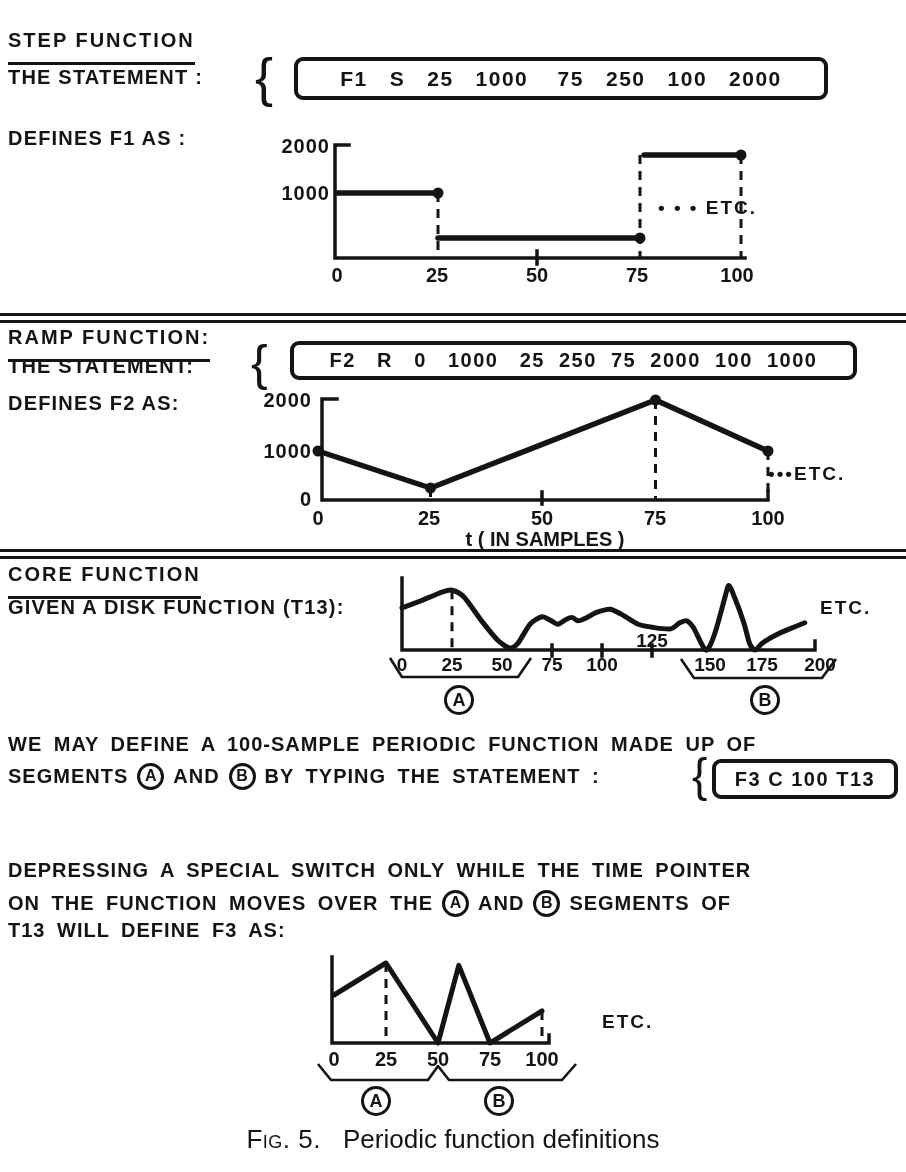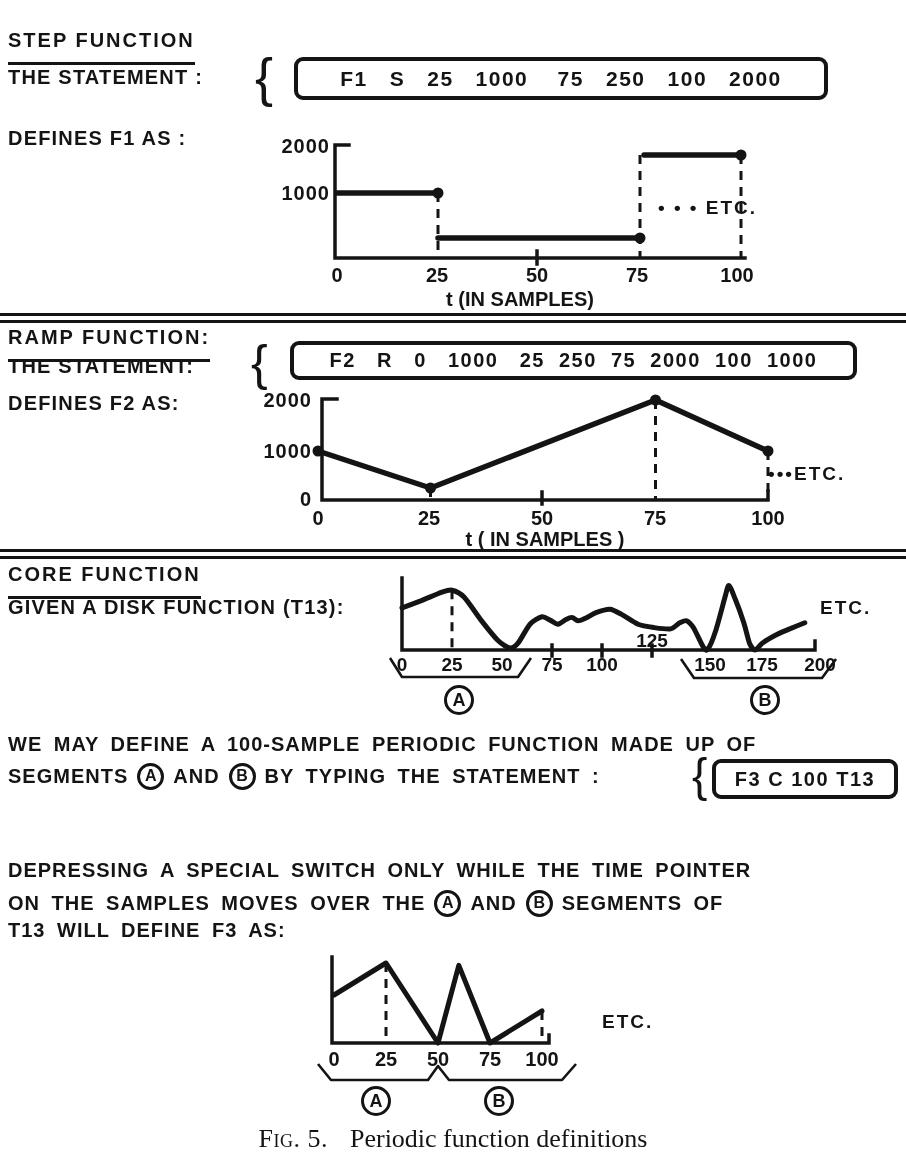--- a/index.html
+++ b/index.html
@@ -34,21 +34,21 @@
     font-weight:bold;line-height:1;letter-spacing:0;
   }
   .circ.abs{position:absolute;width:30px;height:30px;font-size:18px;}
   .circ.inl{display:inline-flex;width:27px;height:27px;font-size:16px;vertical-align:middle;}
   .pline{position:absolute;font-weight:bold;font-size:20px;letter-spacing:1px;word-spacing:5px;white-space:nowrap;}
   .flexline{display:flex;align-items:center;gap:9px;}
   .rule{position:absolute;left:0;width:906px;height:10px;border-top:3.5px solid #141414;border-bottom:3.5px solid #141414;}
   .etc{position:absolute;font-weight:bold;font-size:19px;letter-spacing:2px;white-space:nowrap;}
   .caption{
     position:absolute;left:0;top:1124px;width:906px;text-align:center;
-    font-family:Liberation Serif, serif;font-size:26px;font-weight:normal;color:#141414;
+    font-family:Liberation Sans, sans-serif;font-size:26px;font-weight:normal;color:#141414;
   }
   .caption .figlab{font-variant:small-caps;letter-spacing:0.5px;margin-right:22px;}
 </style>
 </head>
 <body>
 
 <div class="page">
 
   <svg class="linework" width="906" height="1172" viewBox="0 0 906 1172">
     <path class="axis" d="M335,145 h14 M335,145 V258 H745 M537,251 V264"></path>
@@ -97,21 +97,20 @@
   <div class="txt t20" style="left:8px;top:127px;">DEFINES F1 AS :</div>
 
   <div class="ylab" style="left:242px;top:135px;width:88px;">2000</div>
   <div class="ylab" style="left:242px;top:182px;width:88px;">1000</div>
 
   <div class="tick" style="left:307px;top:264px;width:60px;">0</div>
   <div class="tick" style="left:407px;top:264px;width:60px;">25</div>
   <div class="tick" style="left:507px;top:264px;width:60px;">50</div>
   <div class="tick" style="left:607px;top:264px;width:60px;">75</div>
   <div class="tick" style="left:707px;top:264px;width:60px;">100</div>
-  <div class="tick" style="left:370px;top:288px;width:300px;">t (IN SAMPLES)</div>
   <div class="etc" style="left:658px;top:197px;">• • • ETC.</div>
 
   <div class="rule" style="top:313px;"></div>
 
   <div class="txt t20" style="left:8px;top:326px;"><span class="title">RAMP FUNCTION:</span></div>
   <div class="txt t20" style="left:8px;top:355px;">THE STATEMENT:</div>
   <div class="brace" style="left:251px;top:338px;font-size:50px;">{</div>
   <div class="stmtbox" style="left:290px;top:341px;width:567px;height:39px;font-size:20px;">F2   R   0   1000   25  250  75  2000  100  1000</div>
   <div class="txt t20" style="left:8px;top:392px;">DEFINES F2 AS:</div>
 
@@ -152,21 +151,21 @@
     <span class="circ inl">A</span>
     <span>AND</span>
     <span class="circ inl">B</span>
     <span>BY TYPING THE STATEMENT :</span>
   </div>
   <div class="brace" style="left:692px;top:752px;font-size:46px;">{</div>
   <div class="stmtbox" style="left:712px;top:759px;width:186px;height:40px;font-size:20px;">F3 C 100 T13</div>
 
   <div class="pline" style="left:8px;top:859px;">DEPRESSING A SPECIAL SWITCH ONLY WHILE THE TIME POINTER</div>
   <div class="pline flexline" style="left:8px;top:887px;height:32px;">
-    <span>ON THE SAMPLES MOVES OVER THE</span>
+    <span>ON THE FUNCTION MOVES OVER THE</span>
     <span class="circ inl">A</span>
     <span>AND</span>
     <span class="circ inl">B</span>
     <span>SEGMENTS OF</span>
   </div>
   <div class="pline" style="left:8px;top:919px;">T13 WILL DEFINE F3 AS:</div>
 
   <div class="tick" style="left:306px;top:1048px;width:56px;">0</div>
   <div class="tick" style="left:358px;top:1048px;width:56px;">25</div>
   <div class="tick" style="left:410px;top:1048px;width:56px;">50</div>

